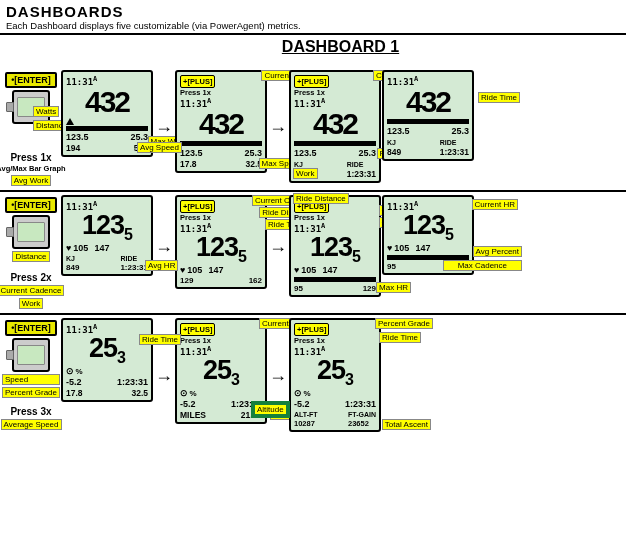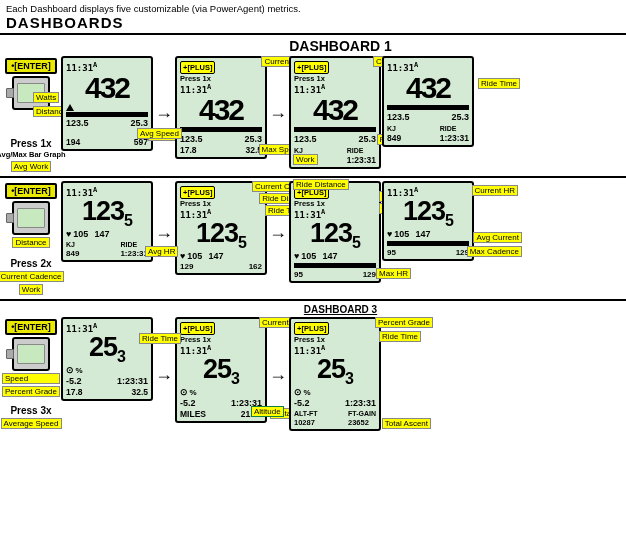--- a/index.html
+++ b/index.html
@@ -12,26 +12,26 @@
       color: #000;
       overflow-x: hidden;
     }
   </style>
 </head>
 <body>
 
 <div>
 
   <div style="padding:3px 6px 2px 6px; border-bottom:2.5px solid #000;">
+    <div style="font-size:15px;font-weight:900;letter-spacing:1px;font-family:Arial,sans-serif;">DASHBOARDS</div>
     <div style="font-size:9.5px;font-family:Arial,sans-serif;">Each Dashboard displays five customizable (via PowerAgent) metrics.</div>
-    <div style="font-size:15px;font-weight:900;letter-spacing:1px;font-family:Arial,sans-serif;">DASHBOARDS</div>
   </div>
 
   <div style="border-bottom:2px solid #000;padding:3px 3px 4px 3px;position:relative;">
-    <div style="font-size:14px;font-weight:bold;text-align:center;margin-bottom:2px;font-family:Arial,sans-serif;margin-left:55px;">DASHBOARD 1</div>
+    <div style="font-size:16px;font-weight:bold;text-align:center;margin-bottom:14px;font-family:Arial,sans-serif;text-decoration:underline;margin-left:55px;">DASHBOARD 1</div>
     <div style="display:flex;flex-direction:row;gap:2px;align-items:flex-start;">
 
       <div style="width:56px;flex-shrink:0;display:flex;flex-direction:column;align-items:center;padding-top:2px;">
         <div style="background:#e8e800;border:2px solid #000;border-radius:2px;padding:1px 4px;font-size:9px;font-weight:bold;font-family:Arial,sans-serif;">•[ENTER]</div>
 
         <div style="margin-top:2px;width:38px;height:34px;border:2px solid #000;border-radius:3px;background:#ccc;display:flex;flex-direction:column;align-items:center;justify-content:center;position:relative;">
           <div style="width:28px;height:20px;background:#c8e8c0;border:1px solid #888;border-radius:1px;"></div>
           <div style="position:absolute;left:-8px;top:50%;transform:translateY(-50%);width:8px;height:10px;background:#aaa;border:1px solid #666;border-radius:1px 0 0 1px;"></div>
         </div>
         <div style="position:relative;margin-top:0px;">
@@ -52,21 +52,21 @@
             <div style="font-size:9px;font-family:monospace;font-weight:bold;">11:31<sup style="font-size:7px;">A</sup></div>
             <div style="font-size:30px;font-weight:900;line-height:1;font-family:'Arial Black',Arial,sans-serif;text-align:center;letter-spacing:-2px;">432</div>
             <div style="display:flex;align-items:center;gap:2px;margin-top:1px;">
               <div style="width:0;height:0;border-left:4px solid transparent;border-right:4px solid transparent;border-bottom:7px solid #000;"></div>
             </div>
             <div style="height:5px;background:#000;margin:1px 0;"></div>
             <div style="display:flex;justify-content:space-between;font-size:9px;font-weight:bold;font-family:Arial,sans-serif;">
               <span>123.5</span>
                 <span>25.3</span>
             </div>
-            <div style="display:flex;justify-content:space-between;font-size:8.5px;font-weight:bold;font-family:Arial,sans-serif;margin-top:9px;">
+            <div style="display:flex;justify-content:space-between;font-size:8.5px;font-weight:bold;font-family:Arial,sans-serif;margin-top:1px;">
               <span>194</span>
                 <span>597</span>
             </div>
           </div>
 
           <div style="position:absolute;bottom:10px;right:-38px;background:#ffff00;border:1px solid #888;font-size:8px;padding:0 2px;white-space:nowrap;font-family:Arial,sans-serif;">Max Watts</div>
         </div>
 
         <div style="font-size:18px;font-weight:900;align-self:center;margin:0 1px;">→</div>
 
@@ -236,30 +236,29 @@
               <span>105</span>
               <span style="margin-left:4px;">147</span>
             </div>
             <div style="height:5px;background:#000;margin:2px 0;"></div>
             <div style="display:flex;justify-content:space-between;font-size:8px;font-weight:bold;font-family:Arial,sans-serif;">
               <span>95</span>
                 <span>129</span>
             </div>
           </div>
           <div style="position:absolute;top:4px;right:-44px;background:#ffff00;border:1px solid #888;font-size:8px;padding:0 2px;white-space:nowrap;font-family:Arial,sans-serif;">Current HR</div>
-          <div style="position:absolute;bottom:18px;right:-48px;background:#ffff00;border:1px solid #888;font-size:8px;padding:0 2px;white-space:nowrap;font-family:Arial,sans-serif;">Avg Current</div>
-          <div style="position:absolute;bottom:4px;right:-48px;background:#ffff00;border:1px solid #888;font-size:8px;padding:0 2px;white-space:nowrap;font-family:Arial,sans-serif;">Max Cadence</div>
+          <div style="position:absolute;bottom:18px;right:-48px;background:#ffff00;border:1px solid #888;font-size:8px;padding:0 2px;white-space:nowrap;font-family:Arial,sans-serif;">Avg Percent</div>
+          <div style="position:absolute;bottom:4px;right:-48px;background:#ffff00;border:1px solid #888;font-size:8px;padding:0 14px;white-space:nowrap;font-family:Arial,sans-serif;">Max Cadence</div>
         </div>
 
       </div>
     </div>
   </div>
 
   <div style="padding:3px 3px 4px 3px;position:relative;">
-    <div style="font-size:10px;font-weight:bold;text-align:center;margin-bottom:2px;font-family:Arial,sans-serif;text-decoration:underline;margin-left:55px;">DASHBOARD 3</div>
     <div style="display:flex;flex-direction:row;gap:2px;align-items:flex-start;">
 
       <div style="width:56px;flex-shrink:0;display:flex;flex-direction:column;align-items:center;padding-top:2px;">
         <div style="background:#e8e800;border:2px solid #000;border-radius:2px;padding:1px 4px;font-size:9px;font-weight:bold;font-family:Arial,sans-serif;">•[ENTER]</div>
         <div style="margin-top:2px;width:38px;height:34px;border:2px solid #000;border-radius:3px;background:#ccc;display:flex;flex-direction:column;align-items:center;justify-content:center;position:relative;">
           <div style="width:28px;height:20px;background:#c8e8c0;border:1px solid #888;border-radius:1px;"></div>
           <div style="position:absolute;left:-8px;top:50%;transform:translateY(-50%);width:8px;height:10px;background:#aaa;border:1px solid #666;border-radius:1px 0 0 1px;"></div>
         </div>
         <div style="position:relative;margin-top:2px;">
           <div style="background:#ffff00;border:1px solid #888;font-size:8px;padding:0 2px;white-space:nowrap;font-family:Arial,sans-serif;">Speed</div>
@@ -336,21 +335,21 @@
               <span>-5.2</span>
                 <span>1:23:31</span>
             </div>
             <div style="display:flex;justify-content:space-between;font-size:7.5px;font-weight:bold;font-family:Arial,sans-serif;margin-top:1px;">
               <span><span style="font-size:7px;">ALT-FT</span><br>10287</span>
               <span><span style="font-size:7px;">FT-GAIN</span><br>23652</span>
             </div>
           </div>
           <div style="position:absolute;top:0px;right:-52px;background:#ffff00;border:1px solid #888;font-size:8px;padding:0 2px;white-space:nowrap;font-family:Arial,sans-serif;">Percent Grade</div>
           <div style="position:absolute;top:14px;right:-40px;background:#ffff00;border:1px solid #888;font-size:8px;padding:0 2px;white-space:nowrap;font-family:Arial,sans-serif;">Ride Time</div>
-          <div style="position:absolute;bottom:14px;left:-38px;background:#ffff00;border:1px solid #15803d;font-size:8px;padding:0 2px;white-space:nowrap;font-family:Arial,sans-serif;">Altitude</div>
+          <div style="position:absolute;bottom:14px;left:-38px;background:#ffff00;border:4px solid #15803d;font-size:8px;padding:0 2px;white-space:nowrap;font-family:Arial,sans-serif;">Altitude</div>
           <div style="position:absolute;bottom:2px;right:-50px;background:#ffff00;border:1px solid #888;font-size:8px;padding:0 2px;white-space:nowrap;font-family:Arial,sans-serif;">Total Ascent</div>
         </div>
 
       </div>
     </div>
   </div>
 
 </div>
 
 </body></html>

